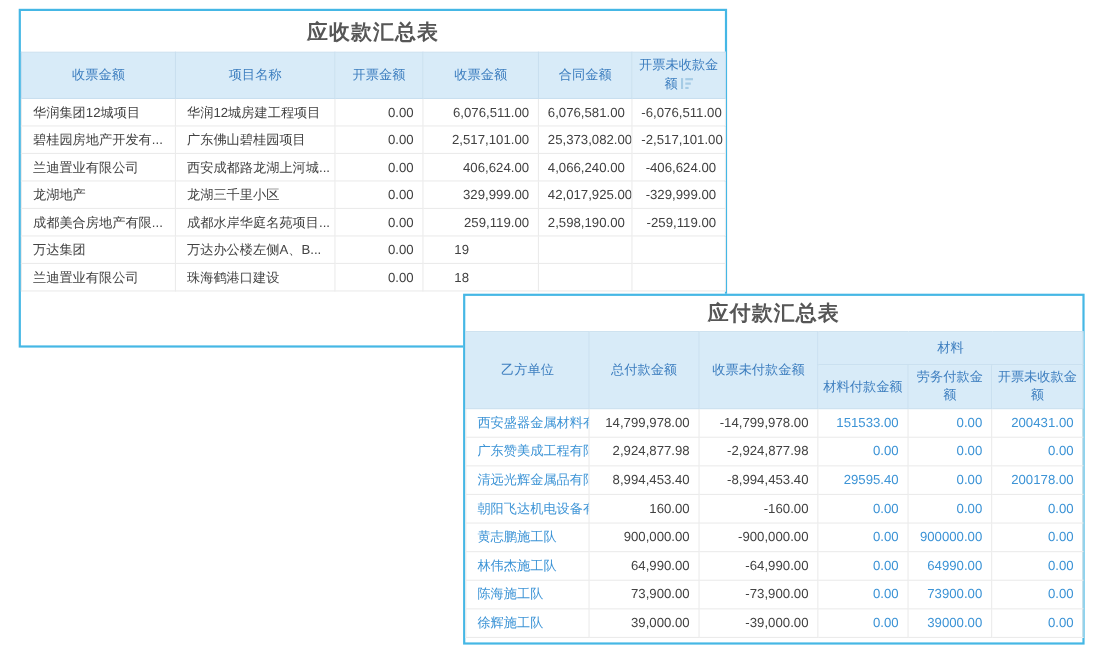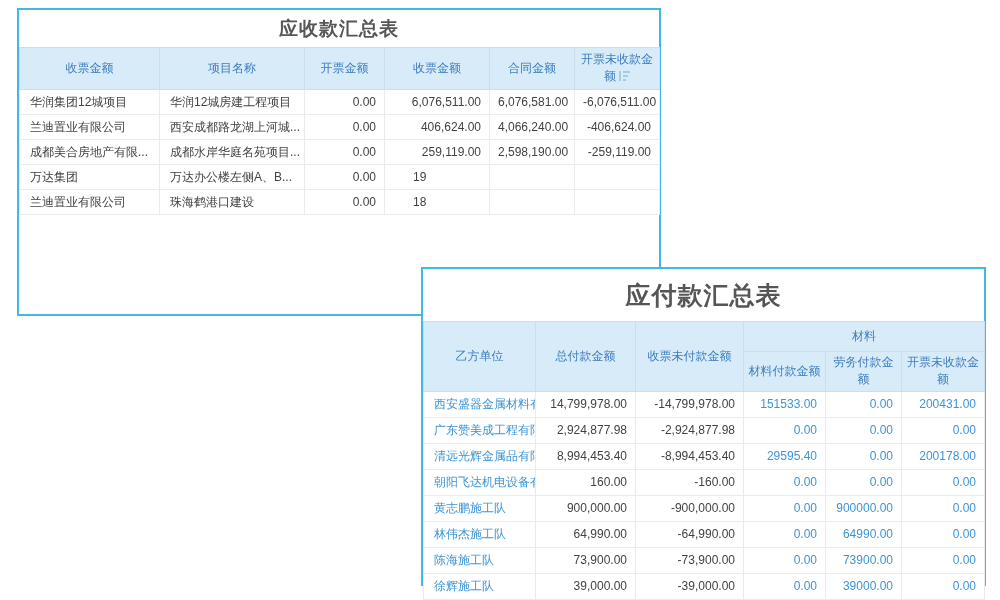--- a/index.html
+++ b/index.html
@@ -14,21 +14,21 @@
     border:2px solid #45b7e5;
   }
   #card-receivables { left:17px; top:8px;  width:644px; height:308px; z-index:1; }
   #card-payables    { left:421px; top:267px; width:565px; height:319px; z-index:2; }
 
   .card-title {
     display:flex; align-items:center; justify-content:center;
     font-weight:bold; color:#565656; letter-spacing:1px;
   }
   #card-receivables .card-title { height:37px; font-size:19px;border-radius:16px; }
-  #card-payables    .card-title { height:52px; font-size:25px; }
+  #card-payables    .card-title { height:32px; font-size:19px; }
 
   table { width:100%; border-collapse:collapse; table-layout:fixed; }
   th {
     background:#d8ebf8; color:#3d7ebf; font-weight:normal; font-size:12px;
     border:1px solid #c9dfef; padding:2px 4px; line-height:1.45; text-align:center;
   }
   td {
     font-size:12px; color:#424242; background:#fff;
     border:1px solid #ebebeb; overflow:hidden; white-space:nowrap;
     padding:0 8px;
@@ -78,26 +78,42 @@
     <tbody>
         <tr>
           <td class="c-text">华润集团12城项目</td>
           <td class="c-text">华润12城房建工程项目</td>
           <td class="c-num">0.00</td>
           <td class="c-num">6,076,511.00</td>
           <td class="c-num">6,076,581.00</td>
           <td class="c-num">-6,076,511.00</td>
         </tr>
         <tr>
+          <td class="c-text">碧桂园房地产开发有...</td>
+          <td class="c-text">广东佛山碧桂园项目</td>
+          <td class="c-num">0.00</td>
+          <td class="c-num">2,517,101.00</td>
+          <td class="c-num">25,373,082.00</td>
+          <td class="c-num">-2,517,101.00</td>
+        </tr>
+        <tr>
           <td class="c-text">兰迪置业有限公司</td>
           <td class="c-text">西安成都路龙湖上河城...</td>
           <td class="c-num">0.00</td>
           <td class="c-num">406,624.00</td>
           <td class="c-num">4,066,240.00</td>
           <td class="c-num">-406,624.00</td>
+        </tr>
+        <tr>
+          <td class="c-text">龙湖地产</td>
+          <td class="c-text">龙湖三千里小区</td>
+          <td class="c-num">0.00</td>
+          <td class="c-num">329,999.00</td>
+          <td class="c-num">42,017,925.00</td>
+          <td class="c-num">-329,999.00</td>
         </tr>
         <tr>
           <td class="c-text">成都美合房地产有限...</td>
           <td class="c-text">成都水岸华庭名苑项目...</td>
           <td class="c-num">0.00</td>
           <td class="c-num">259,119.00</td>
           <td class="c-num">2,598,190.00</td>
           <td class="c-num">-259,119.00</td>
         </tr>
         <tr>

